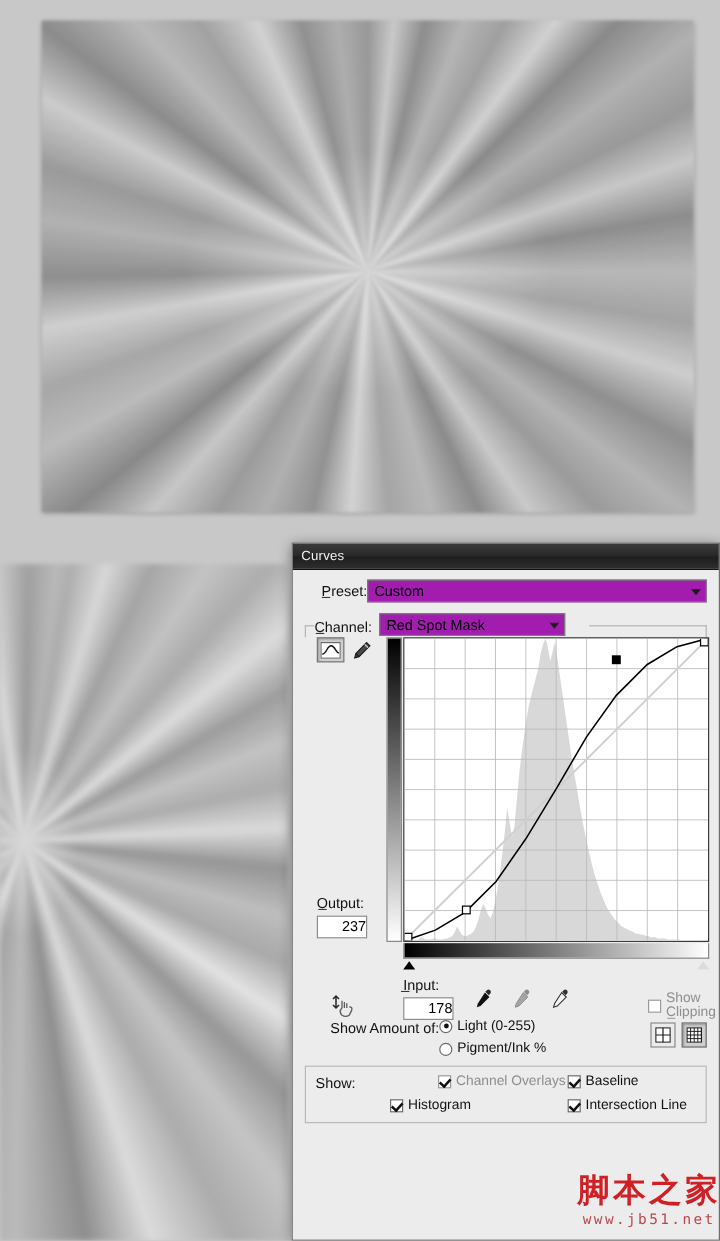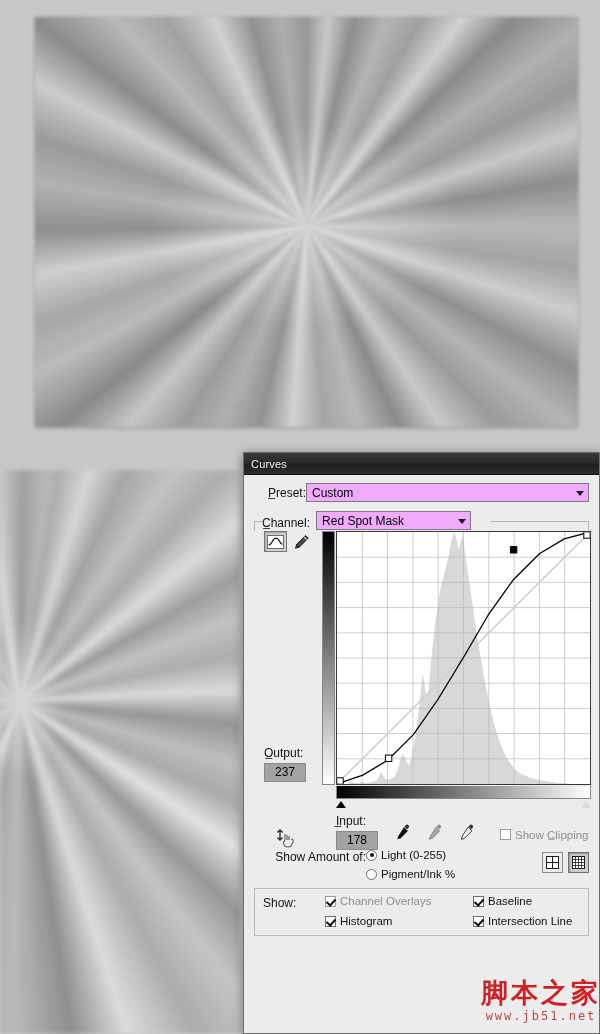--- a/index.html
+++ b/index.html
@@ -66,21 +66,21 @@
     letter-spacing:.2px;
     border-bottom:1px solid #111;
   }
   #body { padding:8px 10px 0 10px; }
 
   .row { display:flex; align-items:center;text-align:right; }
   .lbl { font-size:12px; color:#111; }
 
   
   .combo {
-    position:relative; background:#f0abfc; border:1px solid #7b7b7b;
+    position:relative; background:#a21caf; border:1px solid #7b7b7b;
     height:19px; font-size:12px; color:#000; display:flex; align-items:center;
     padding:0 18px 0 5px;
   }
   .combo .arrow {
     position:absolute; right:4px; top:50%; width:0;height:0;
     border-left:4px solid transparent; border-right:4px solid transparent;
     border-top:5px solid #1c1c1c; transform:translateY(-2px);
   }
 
   
@@ -128,22 +128,22 @@
     border-left:5px solid transparent;border-right:5px solid transparent;
     border-bottom:7px solid #dcdcdc;
   }
   .tri.white::after{
     content:""; position:absolute; left:-5px; top:-7px; width:0;height:0;
     border-left:5px solid transparent;border-right:5px solid transparent;
     border-bottom:7px solid transparent;
   }
 
   .numfield {
-    background:#a3a3a3; border:1px solid #8c8c8c; width:42px; height:19px;
-    font-size:12px; text-align:center; line-height:17px; color:#000;
+    background:#ffffff; border:1px solid #8c8c8c; width:42px; height:19px;
+    font-size:12px; text-align:right; line-height:17px; color:#000;
   }
 
   
   #lower { padding:0 10px; }
   .chk {
     display:inline-flex; align-items:center; gap:4px; font-size:11.5px; color:#111;
   }
   .box {
     width:11px;height:11px;background:#fff;border:1px solid #6d6d6d;
     display:inline-block; position:relative; flex:0 0 11px;
@@ -154,21 +154,21 @@
   }
   .box.disabled { border-color:#9a9a9a; }
   .radio {
     width:11px;height:11px;border:1px solid #6d6d6d; border-radius:50%;
     background:#fff; display:inline-block; position:relative; flex:0 0 11px;
   }
   .radio.sel::after{
     content:""; position:absolute; left:2.5px; top:2.5px; width:4px;height:4px;
     background:#111; border-radius:50%;
   }
-  .disabledtxt { color:#8e8e8e; }
+  .disabledtxt { color:#8e8e8e;margin-left:40px; }
 
   .sep { height:1px; background:#b9b9b9; flex:1; }
 
   .gridbtn {
     width:21px;height:21px;border:1px solid #8b8b8b;background:#ebebeb;
     display:inline-flex;align-items:center;justify-content:center;
   }
   .gridbtn.pressed{ background:#cfcfcf; box-shadow:inset 1px 1px 2px rgba(0,0,0,.3); border-color:#6f6f6f;}
 
   #showbox {

